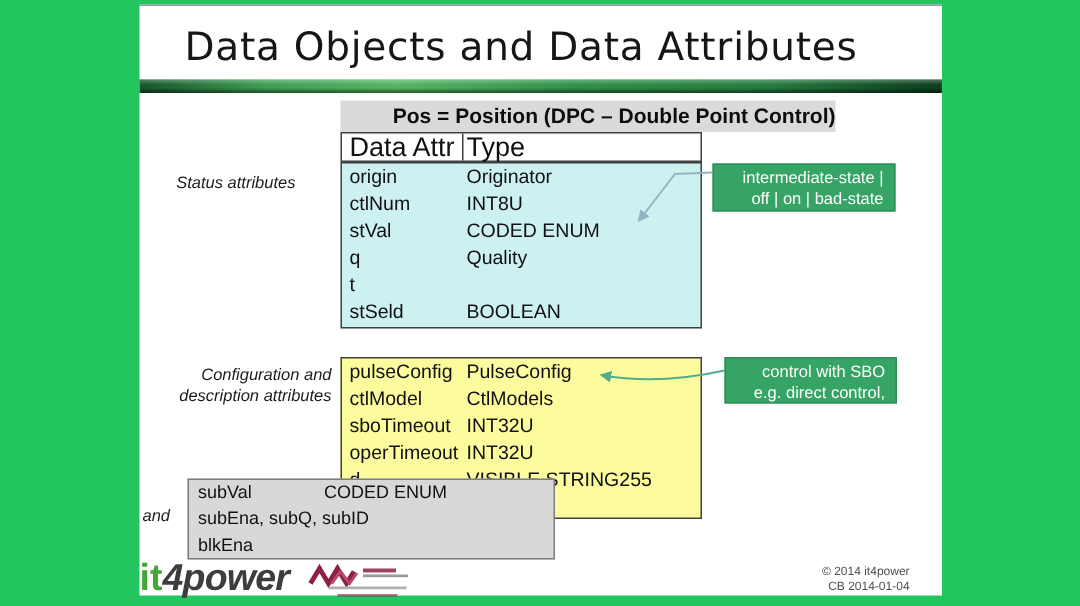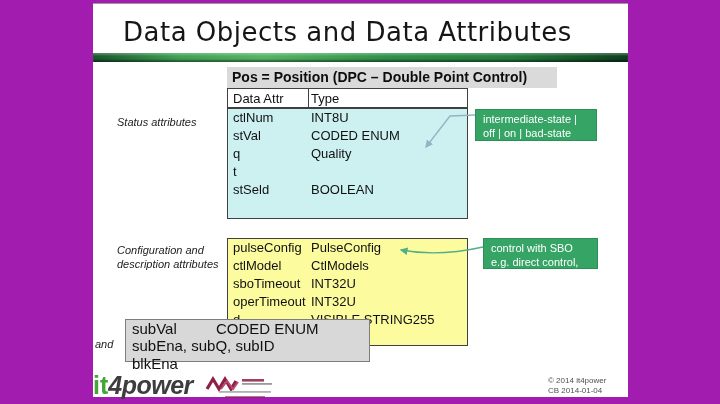--- a/index.html
+++ b/index.html
@@ -1,33 +1,33 @@
 <!DOCTYPE html>
 <html><head>
 <meta charset="utf-8">
 <style>
   html,body{margin:0;padding:0;background:#000;}
-  .frame{position:relative;width:720px;height:404px;background:#a21caf;overflow:hidden;
-         font-family:"Liberation Sans",sans-serif;}
+  .frame{position:relative;width:720px;height:404px;background:#22c55e;overflow:hidden;
+         font-family:"Liberation Sans",sans-serif;text-align:right;}
   .slide{position:absolute;left:93px;top:3px;width:535px;height:394px;background:#ffffff;
          border-top:1px solid #9a9a9a;box-sizing:border-box;}
   .abs{position:absolute;}
 
   .title{left:30px;top:13px;font-family:"DejaVu Sans",sans-serif;font-size:26px;
          font-weight:500;color:#161616;letter-spacing:0.5px;white-space:nowrap;}
   .green-bar{left:0;top:49px;width:535px;height:9px;
     background:linear-gradient(90deg,#17552c 0%,#3fa053 16%,#55b564 32%,#2f9148 55%,#257c3e 78%,#0c3d1e 100%);
     box-shadow:inset 0 2px 2px rgba(255,255,255,.25), inset 0 -2px 2px rgba(0,0,0,.45);}
 
   .caption{left:134px;top:63px;width:330px;height:21px;background:#dadada;
            font-size:14px;font-weight:bold;color:#0d0d0d;line-height:21px;
            padding-left:5px;box-sizing:border-box;white-space:nowrap;}
 
   .tbl-head{left:134px;top:84px;width:241px;height:20px;background:#fff;
-            border:1px solid #404040;box-sizing:border-box;font-size:13px;color:#111;}
+            border:1px solid #404040;box-sizing:border-box;font-size:18px;color:#111;}
   .tbl-head .c1{position:absolute;left:5px;top:1px;line-height:17px;}
   .tbl-head .c2{position:absolute;left:83px;top:1px;line-height:17px;}
   .tbl-head .divider{position:absolute;left:80px;top:0;width:1px;height:100%;background:#404040;}
 
   .sect{left:134px;width:241px;border:1px solid #404040;box-sizing:border-box;
         font-size:13px;color:#111;}
   .sect-status{top:104px;height:111px;background:#cdf0f1;}
   .sect-config{top:234px;height:108px;background:#fcfc9e;}
   .row{position:relative;}
   .sect-status .row{height:18.1px;line-height:18.1px;}
@@ -38,22 +38,22 @@
   .side-label{font-size:11px;font-weight:normal;font-style:italic;color:#1c1c1c;line-height:13.5px;}
   .lbl-status{left:24px;top:112px;width:80px;}
   .lbl-config{left:24px;top:240px;width:104px;}
   .lbl-and{left:2px;top:334px;}
 
   .callout{background:#35a465;border:1px solid #2c8f57;color:#ffffff;font-size:11px;
            line-height:14px;padding:2px 7px;box-sizing:border-box;white-space:nowrap;}
   .callout1{left:382px;top:105px;width:122px;height:32px;}
   .callout2{left:390px;top:234px;width:115px;height:31px;}
 
-  .sub-box{left:32px;top:315px;width:245px;height:43px;background:#d8d8d8;
-           border:1px solid #7d7d7d;box-sizing:border-box;font-size:15px;color:#111;}
+  .sub-box{left:32px;top:315px;width:245px;height:54px;background:#d8d8d8;
+           border:1px solid #7d7d7d;box-sizing:border-box;font-size:12px;color:#111;}
   .sub-box .srow{position:relative;height:17.3px;line-height:17.3px;}
   .sub-box .a{position:absolute;left:6px;white-space:nowrap;}
   .sub-box .b{position:absolute;left:90px;white-space:nowrap;}
 
   .leaders{left:0;top:0;width:535px;height:394px;pointer-events:none;}
 
   .logo{left:0px;top:367px;font-size:25px;white-space:nowrap;line-height:28px;}
   .logo .it{color:#44a636;font-weight:bold;font-style:normal;}
   .logo .fourpower{color:#3d3d3d;font-style:italic;font-weight:600;letter-spacing:-0.5px;}
   .partner{left:112px;top:371px;width:90px;height:26px;}
@@ -70,20 +70,24 @@
 
     <div class="abs caption">Pos = Position (DPC – Double Point Control)</div>
 
     <div class="abs tbl-head">
       <span class="c1">Data Attr</span>
       <span class="divider"></span>
       <span class="c2">Type</span>
     </div>
 
     <div class="abs sect sect-status">
+      <div class="row">
+        <span class="attr">origin</span>
+        <span class="type">Originator</span>
+      </div>
       <div class="row">
         <span class="attr">ctlNum</span>
         <span class="type">INT8U</span>
       </div>
       <div class="row">
         <span class="attr">stVal</span>
         <span class="type">CODED ENUM</span>
       </div>
       <div class="row">
         <span class="attr">q</span>

